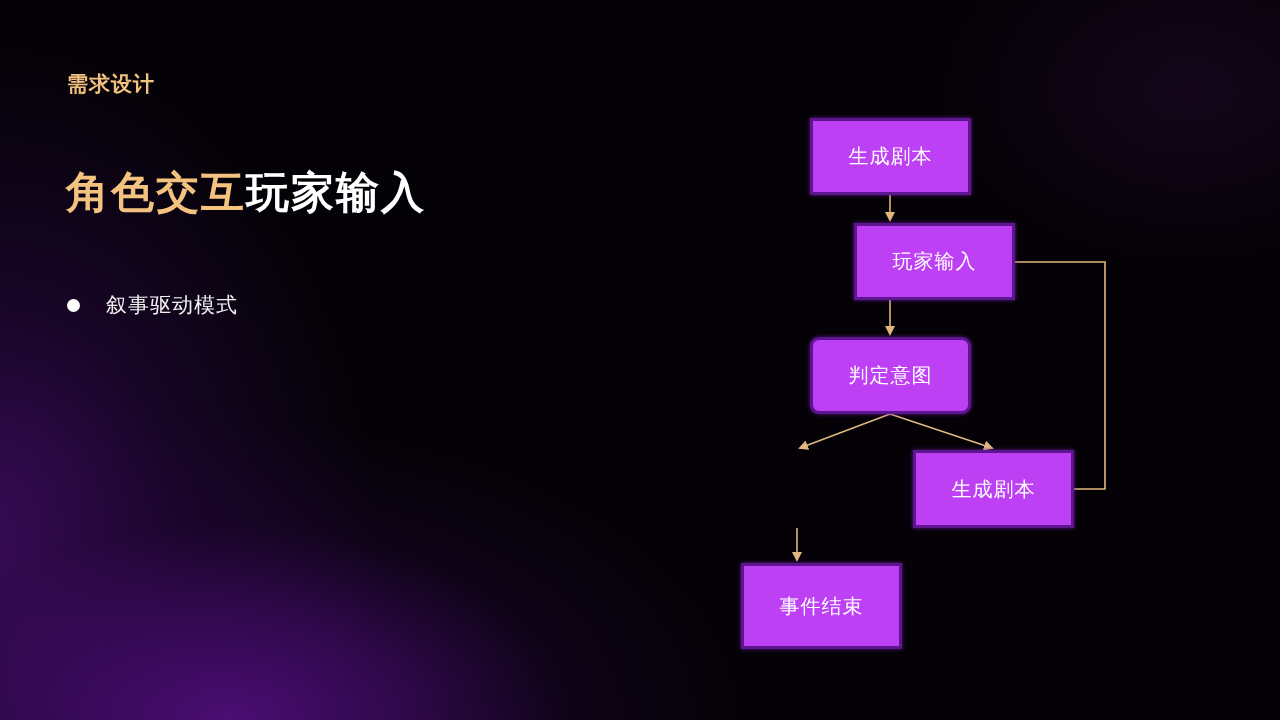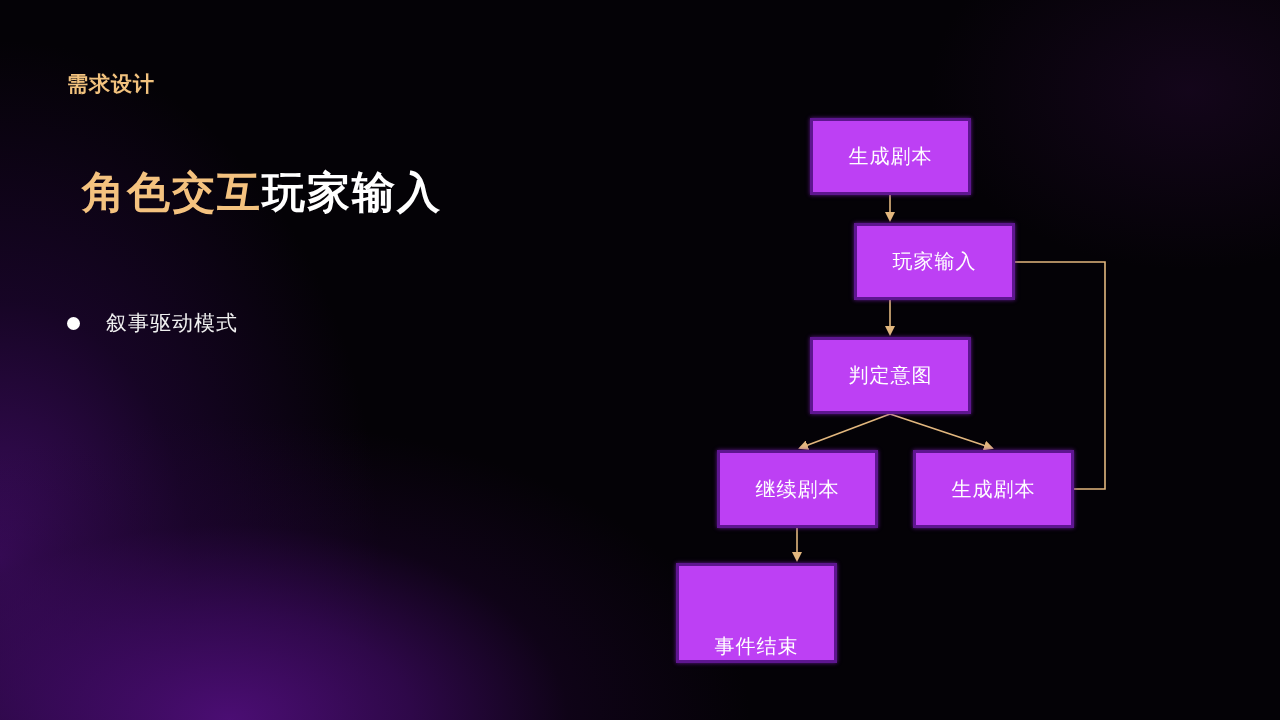--- a/index.html
+++ b/index.html
@@ -33,26 +33,26 @@
     }
     .title {
       position: absolute;
       left: 66px;
       top: 164px;
       font-size: 43px;
       font-weight: bold;
       letter-spacing: 2px;
       white-space: nowrap;
     }
-    .title .accent { color: #f4c27f; margin-left: 16px; }
+    .title .accent { color: #f4c27f; }
     .title .rest { color: #ffffff; }
     .bullet {
       position: absolute;
       left: 67px;
-      top: 309px;
+      top: 291px;
       display: flex;
       align-items: center;
       justify-content: flex-end;
     }
     .bullet-dot {
       width: 13px;
       height: 13px;
       border-radius: 50%;
       background: #ffffff;
       margin-right: 26px;
@@ -119,26 +119,23 @@
 
     <polyline points="1074,489 1105,489 1105,262 973,262" fill="none" stroke="#e2b77e" stroke-width="1.6" marker-end="url(#arrowhead)"></polyline>
   </svg>
 
   <div class="node" style="left:810px; top:118px; width:161px; height:77px;">
     <span>生成剧本</span>
   </div>
   <div class="node" style="left:854px; top:223px; width:161px; height:77px;">
     <span>玩家输入</span>
   </div>
-  <div class="node" style="left:810px; top:337px; width:161px; height:77px;">
+  <div class="node" style="left:810px; top:337px; width:161px; height:77px;border-radius:9px;">
     <span>判定意图</span>
-  </div>
-  <div class="node" style="left:717px; top:450px; width:161px; height:78px;">
-    <span>继续剧本</span>
   </div>
   <div class="node" style="left:913px; top:450px; width:161px; height:78px;">
     <span>生成剧本</span>
   </div>
-  <div class="node" style="left:676px; top:563px; width:161px; height:100px;align-items:flex-end;">
+  <div class="node" style="left:741px; top:563px; width:161px; height:86px;">
     <span>事件结束</span>
   </div>
 
 </div>
 
 </body></html>

